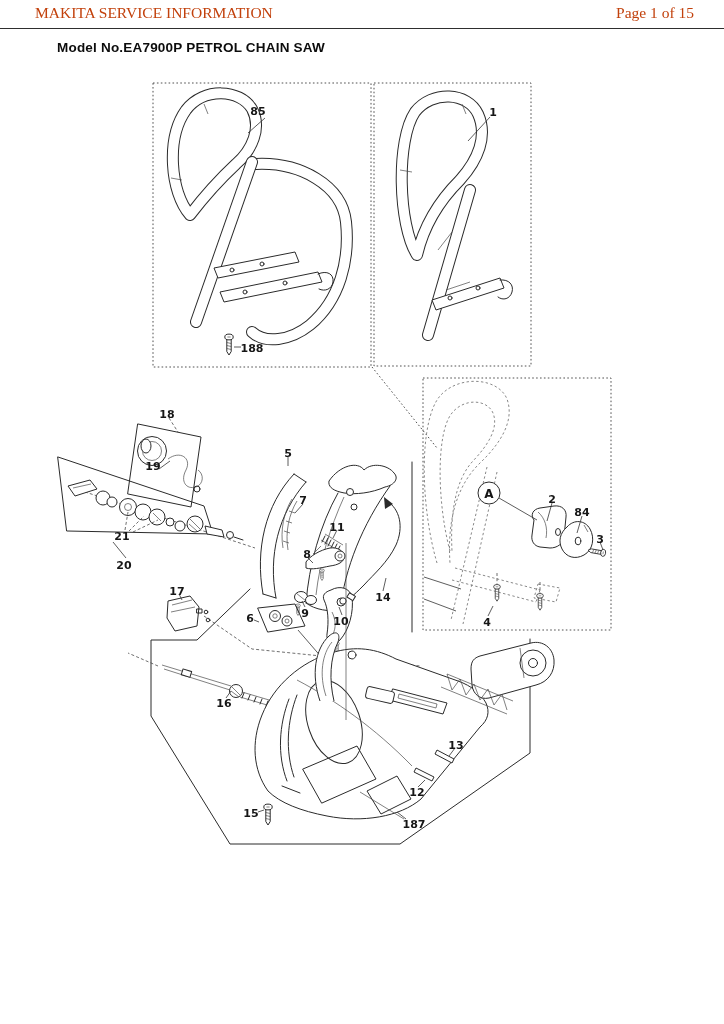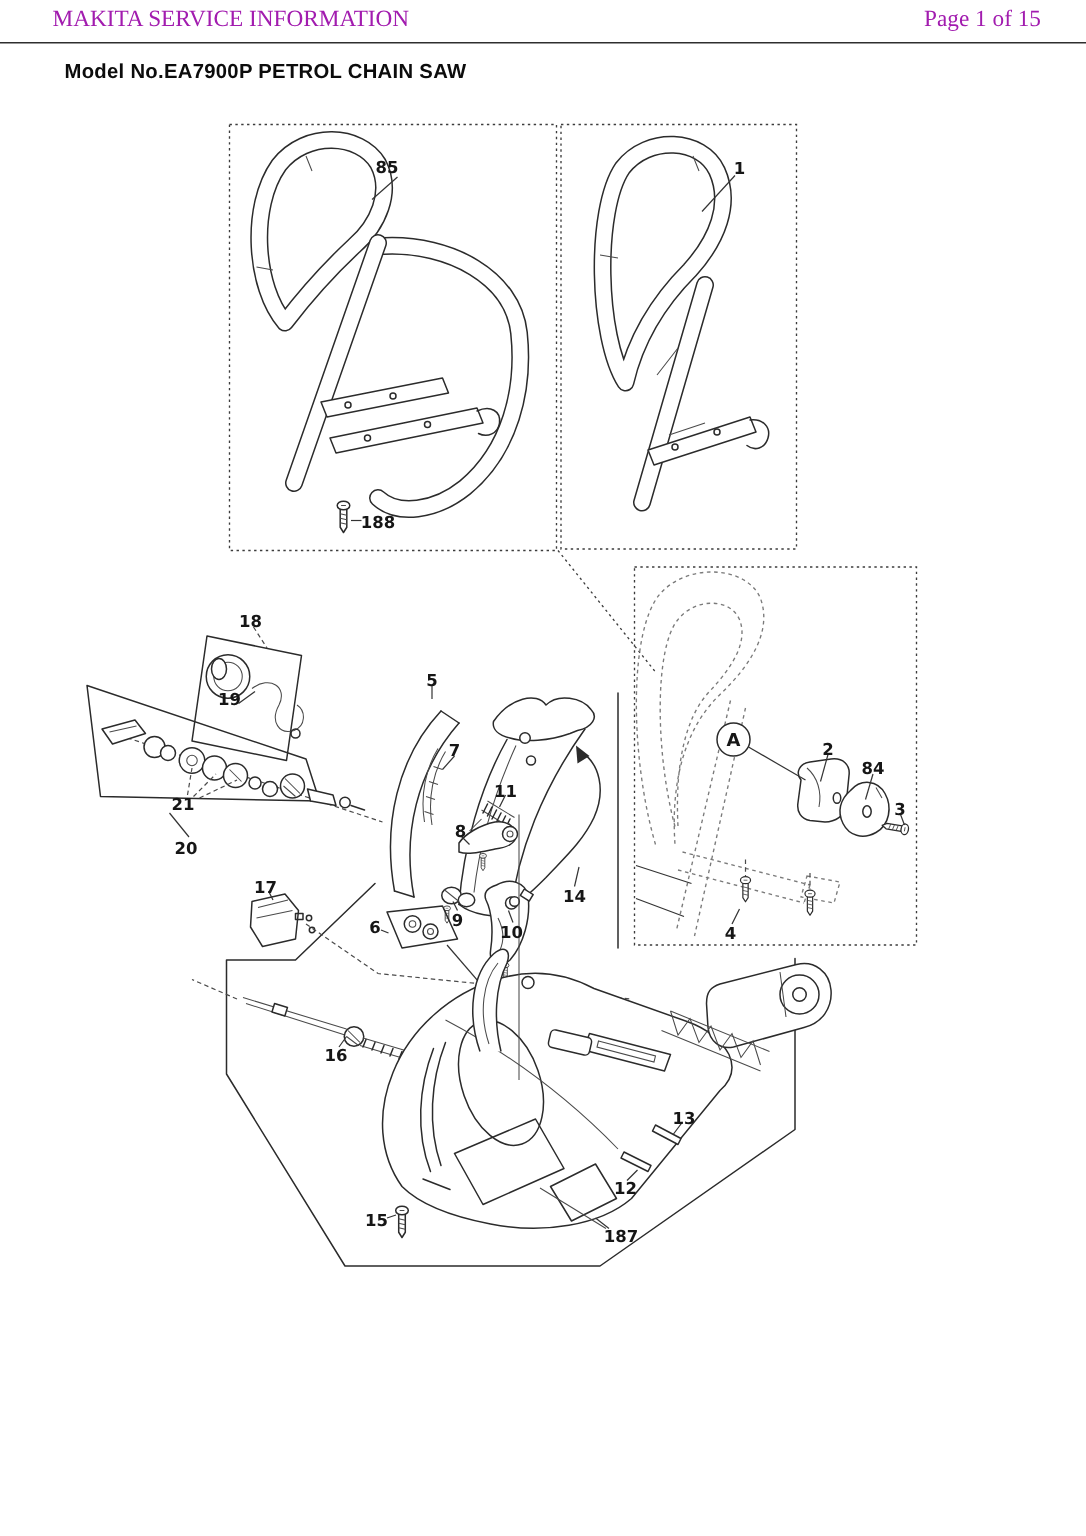--- a/index.html
+++ b/index.html
@@ -3,25 +3,25 @@
 <meta charset="utf-8">
 <style>
   html,body{margin:0;padding:0;}
   body{
     width:724px;height:1024px;position:relative;background:#ffffff;
     font-family:"Liberation Sans",sans-serif;overflow:hidden;
   }
   .hdr{
     position:absolute;top:4px;left:35px;right:30px;
     display:flex;justify-content:space-between;align-items:flex-start;
-    font-family:"Liberation Serif",serif;font-size:15.5px;color:#a21caf;
+    font-family:"Liberation Serif",serif;font-size:15.5px;color:#c2410c;
   }
   .rule{position:absolute;top:28px;left:0;width:724px;border-top:1.2px solid #2e2e2e;}
   .title{
-    position:absolute;top:40px;left:43px;
+    position:absolute;top:40px;left:57px;
     font-size:13.5px;font-weight:600;color:#0c0c0c;letter-spacing:.2px;
   }
   svg{position:absolute;top:0;left:0;}
   .ln  {stroke:#2b2b2b;stroke-width:1;fill:none;stroke-linecap:round;stroke-linejoin:round;}
   .lnf {stroke:#2b2b2b;stroke-width:1;fill:#ffffff;stroke-linejoin:round;}
   .thin{stroke:#4a4a4a;stroke-width:.7;fill:none;}
   .ld  {stroke:#333333;stroke-width:.8;fill:none;}
   .dsh {stroke:#3c3c3c;stroke-width:.9;fill:none;stroke-dasharray:1.6 2.3;}
   .dsh2{stroke:#4a4a4a;stroke-width:.8;fill:none;stroke-dasharray:3 2.2;}
   .gdsh{stroke:#7a7a7a;stroke-width:.9;fill:none;stroke-dasharray:2.4 2.4;}

